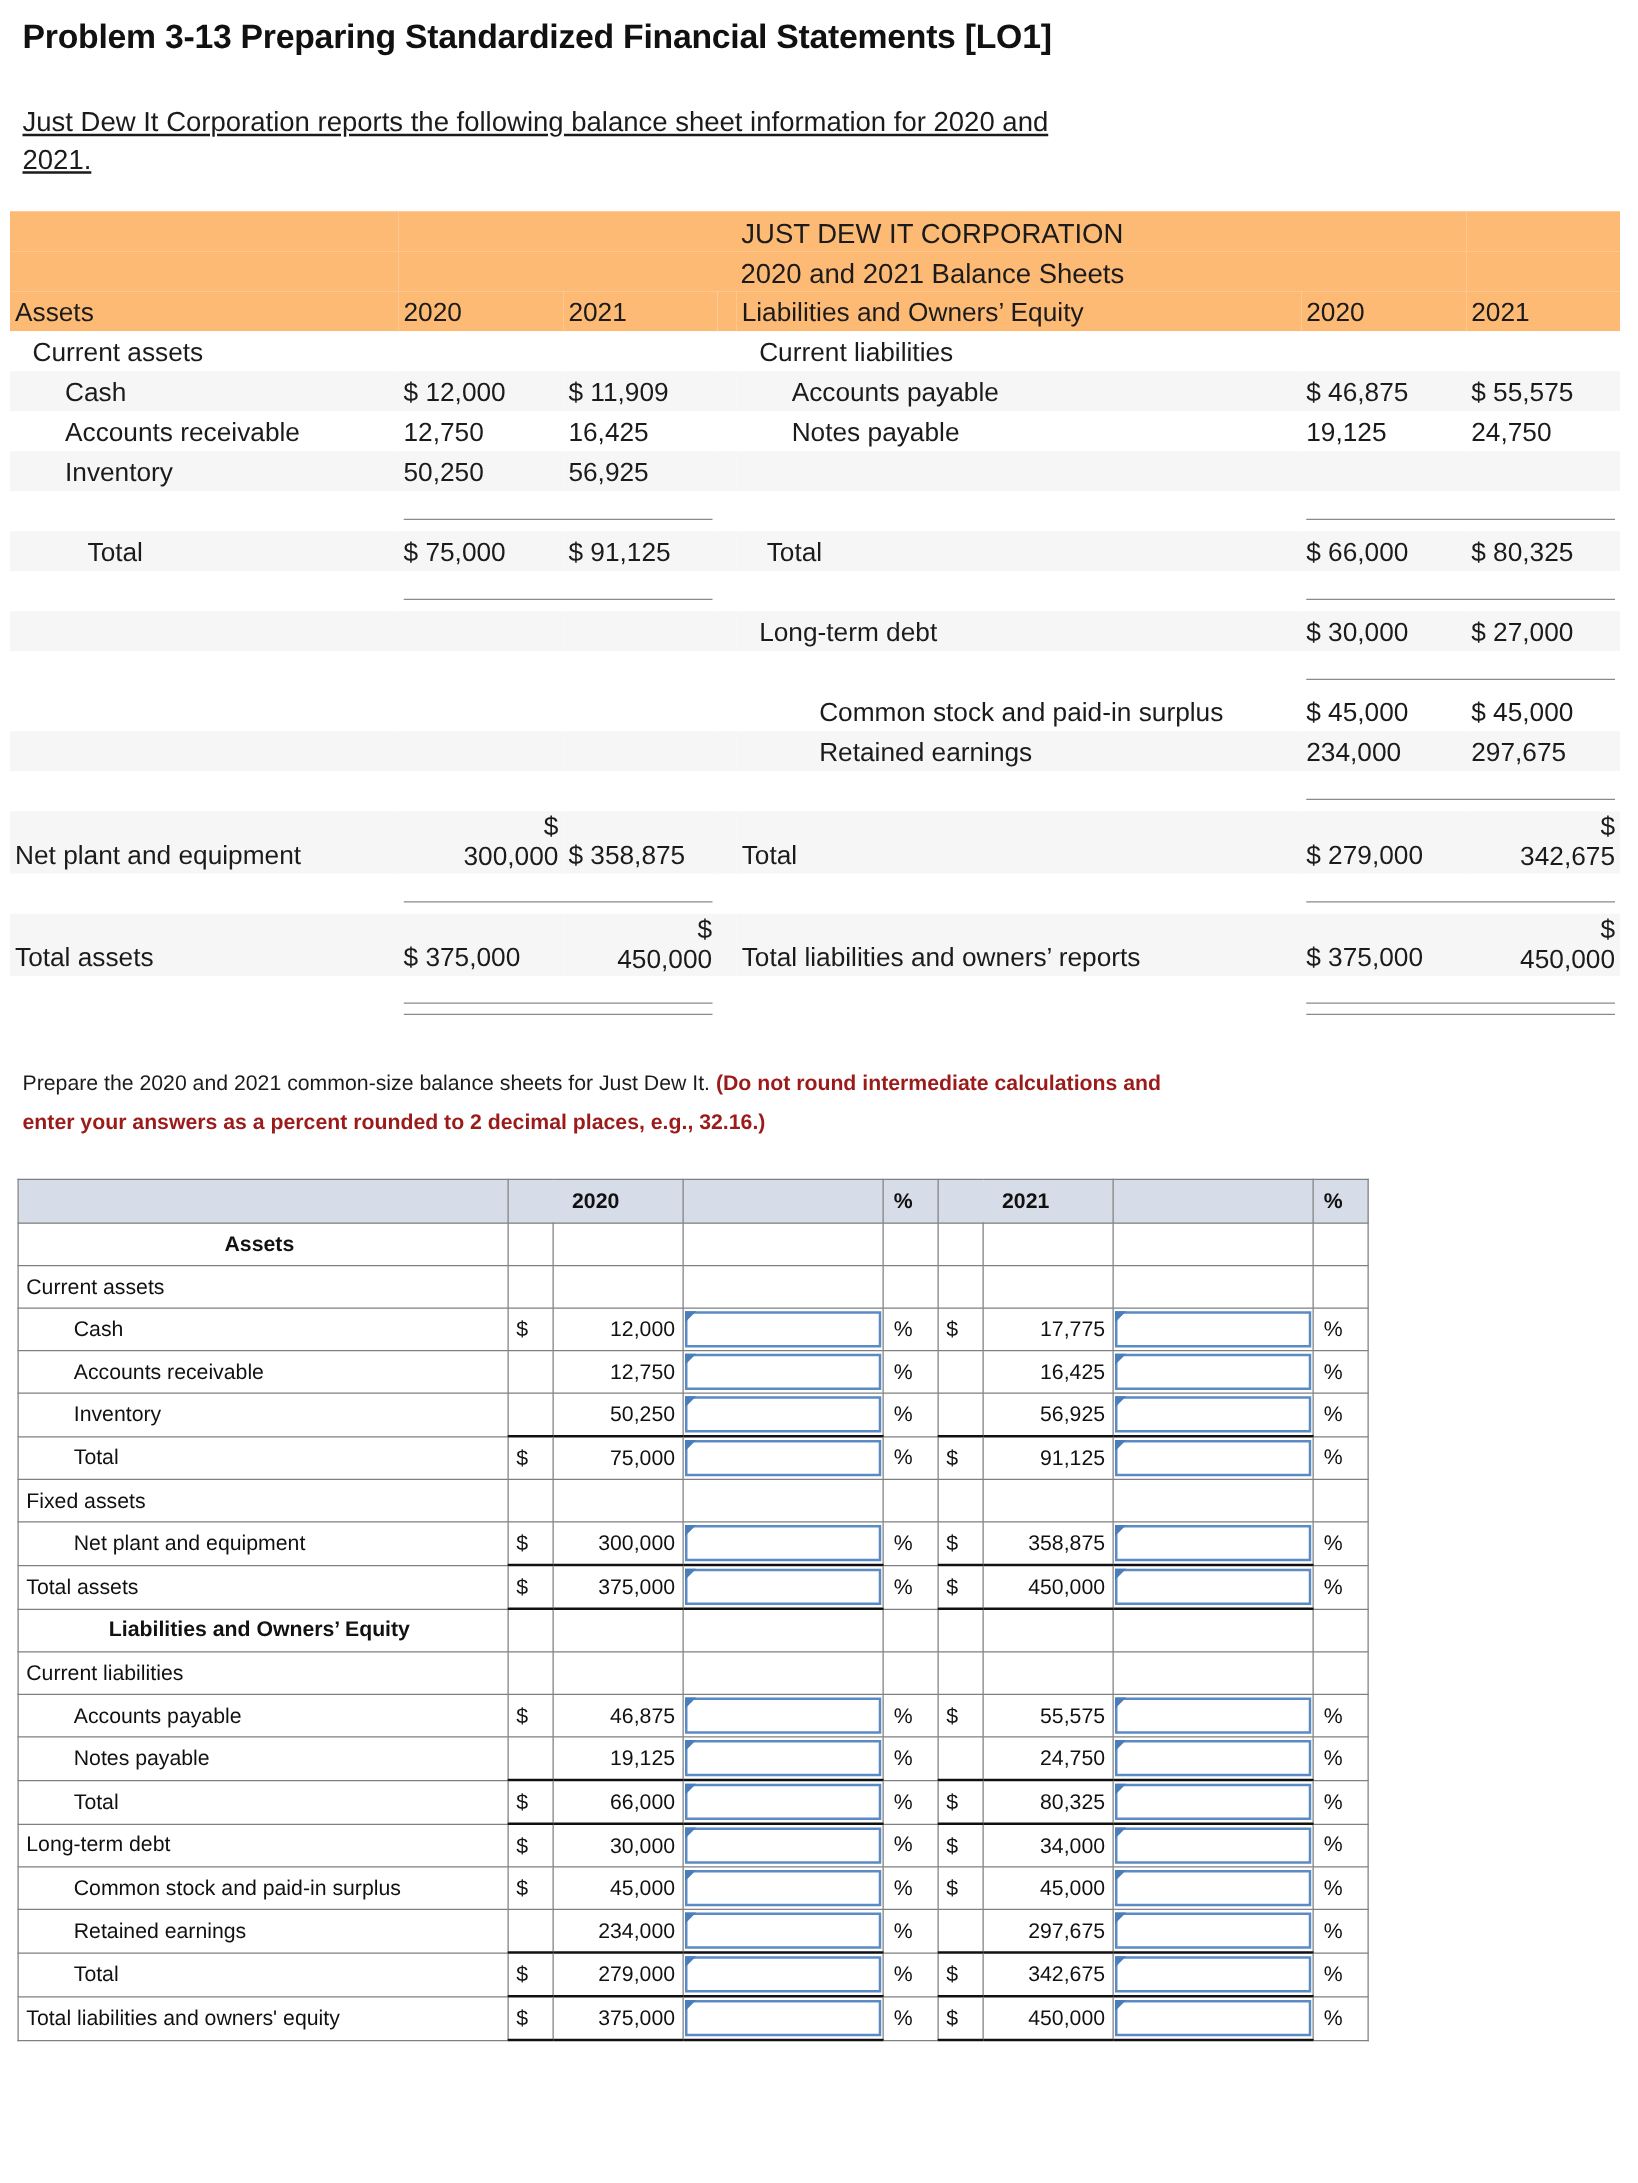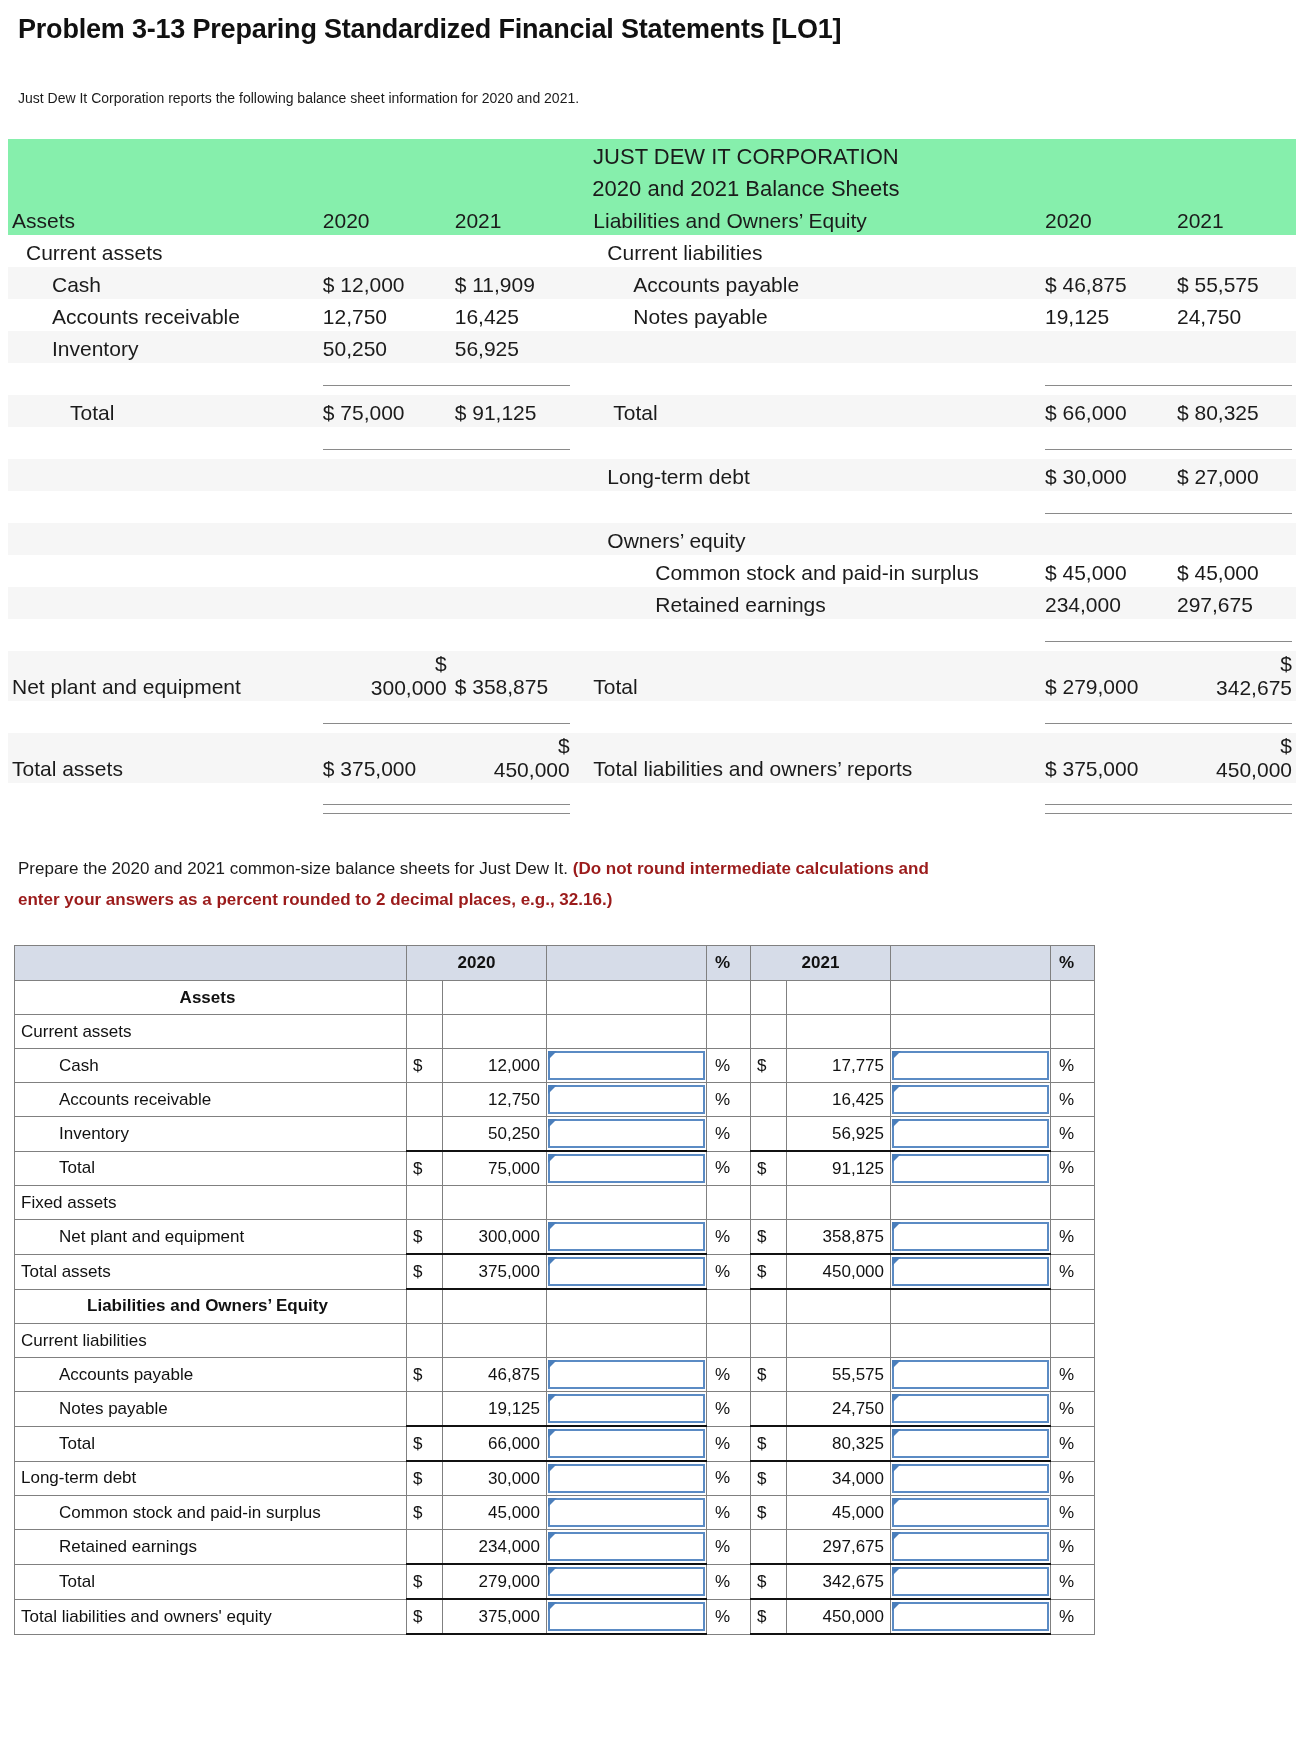--- a/index.html
+++ b/index.html
@@ -14,43 +14,44 @@
 
   
   h1.problem-title{
     font-size:27px;
     font-weight:bold;
     letter-spacing:-0.2px;
     margin:14px 0 0 18px;
     color:#111111;
   }
   p.intro{
-    font-size:14px;
+    font-size:22px;
     line-height:30px;
     margin:38px 0 0 18px;
     width:880px;
     color:#1b1b1b;
+    text-decoration:underline;
   }
 
   
   .bs-wrap{margin:26px 0 0 8px;width:1288px;}
   table.bs{
     border-collapse:collapse;
     width:1288px;
     font-size:21px;
     color:#1b1b1b;
     table-layout:fixed;
   }
   table.bs td{
     padding:1px 4px;
     vertical-align:bottom;
     line-height:27px;
     height:30px;
   }
-  .bs .hdrband td{background:#86efac;}
+  .bs .hdrband td{background:#fdba74;}
   .bs .zebra td{background:#f6f6f6;}
   .bs .plain td{background:#ffffff;}
 
   .c-lbl-a{width:278px;text-align:left;}
   .c-2020-a{width:118px;text-align:right;}
   .c-2021-a{width:110px;text-align:right;}
   .c-gap  {width:14px;}
   .c-lbl-b{width:404px;text-align:left;}
   .c-2020-b{width:118px;text-align:right;}
   .c-2021-b{width:110px;text-align:right;}
@@ -271,29 +272,20 @@
         <tr class="rulerow plain">
           <td></td>
             <td colspan="2"></td>
             <td></td>
             <td></td>
           <td class="rl" colspan="2">
               <div></div>
             </td>
         </tr>
 
-        <tr class="zebra">
-          <td></td>
-            <td></td>
-            <td></td>
-            <td></td>
-          <td class="ind1">Owners’ equity</td>
-          <td></td>
-            <td></td>
-        </tr>
 
         <tr class="plain">
           <td></td>
             <td></td>
             <td></td>
             <td></td>
           <td class="ind3">Common stock and paid-in surplus</td>
           <td>$ 45,000</td>
           <td>$ 45,000</td>
         </tr>

